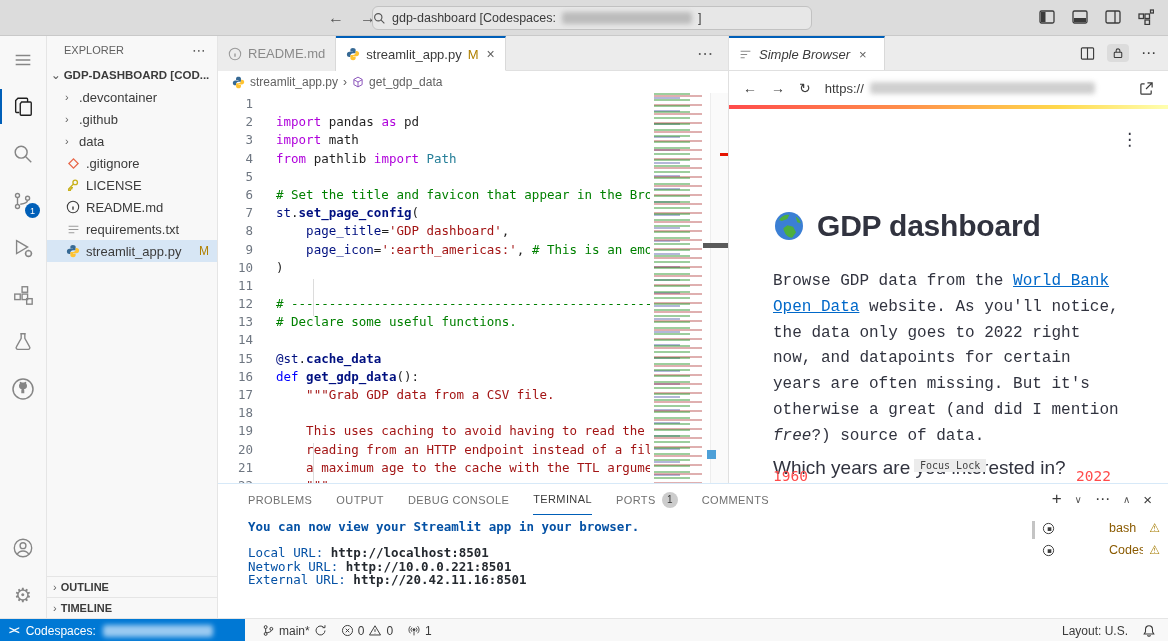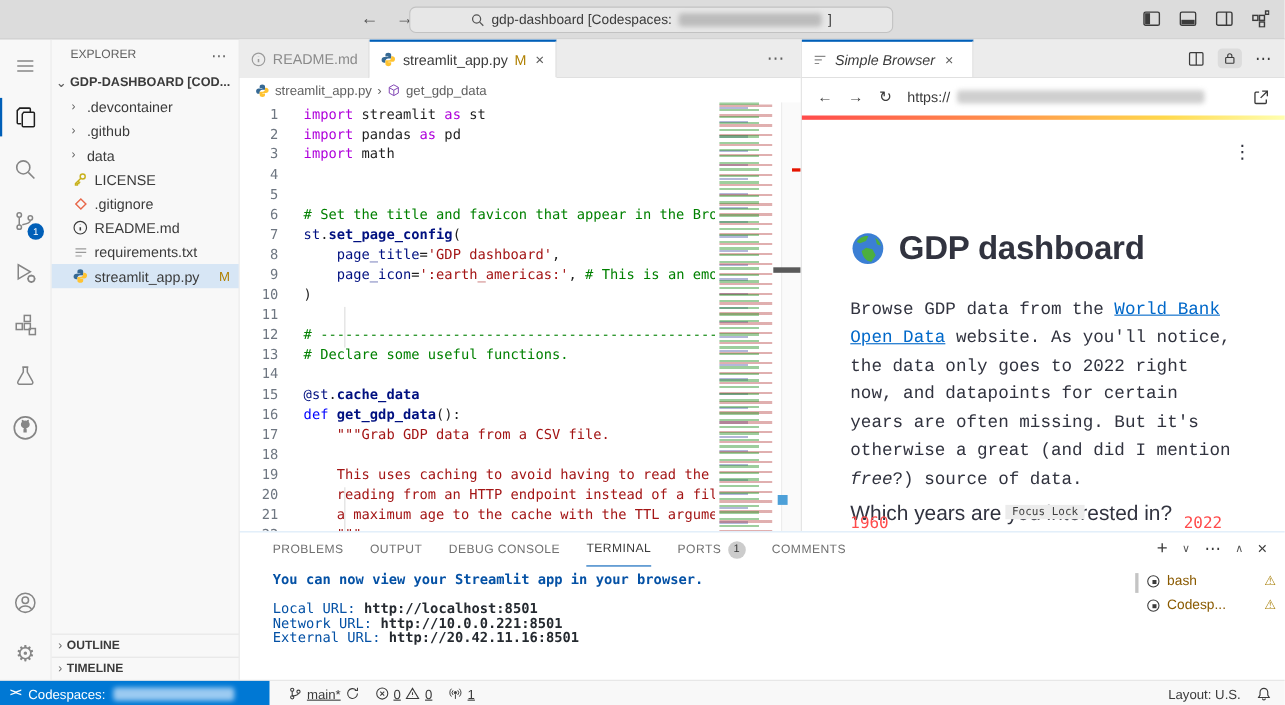--- a/index.html
+++ b/index.html
@@ -3,21 +3,21 @@
 <meta charset="utf-8">
 <style>
   * { margin:0; padding:0; box-sizing:border-box; }
   html,body { width:1168px; height:641px; overflow:hidden; font-family:"Liberation Sans","DejaVu Sans",sans-serif; background:#fff; }
   #app { position:relative; width:1168px; height:641px; background:#fff; }
   svg { display:block; }
 
   
   .titlebar { position:absolute; left:0; top:0; width:1168px; height:36px; background:#dcdcdc; border-bottom:1px solid #c9c9c9; display:flex; align-items:center; }
   .tb-nav { position:absolute; left:328px; top:0; height:36px; display:flex; align-items:center; gap:16px; color:#555; font-size:16px; }
-  .cmdcenter { position:absolute; left:372px; top:6px; width:440px; height:24px; background:#e7e7e7; border:1px solid #c2c2c2; border-radius:6px; display:flex; align-items:center; justify-content:center; gap:6px; font-size:12.5px; color:#3b3b3b; }
+  .cmdcenter { position:absolute; left:372px; top:6px; width:440px; height:24px; background:#e7e7e7; border:1px solid #c2c2c2; border-radius:6px; display:flex; align-items:center; gap:6px; font-size:12.5px; color:#3b3b3b; }
   .blur-chip { display:inline-block; height:12px; border-radius:3px; filter:blur(2.5px); }
   .chip-gray { width:130px; background:#9f9f9f; opacity:.6; }
   .chip-url { width:225px; background:#b5b5b5; opacity:.65; }
   .chip-blue { width:110px; background:#cfe6fb; opacity:.75; }
   .tb-icons { position:absolute; right:14px; top:9px; display:flex; gap:17px; color:#3b3b3b; }
 
   
   .activitybar { position:absolute; left:0; top:36px; width:47px; height:582px; background:#f8f8f8; border-right:1px solid #e5e5e5; display:flex; flex-direction:column; align-items:stretch; }
   .ab-item { position:relative; height:47px; display:flex; align-items:center; justify-content:center; color:#868686; cursor:pointer; }
   .ab-item.active { color:#1f1f1f; }
@@ -98,28 +98,28 @@
   .pa-plus { font-size:17px; } .pa-sm { font-size:10px; color:#555; } .pa-dots { font-size:15px; } .pa-x { font-size:15px; }
   .term-out { position:absolute; left:30px; top:36px; font-family:"DejaVu Sans Mono","Liberation Mono",monospace; font-size:12.5px; }
   .term-line { height:13.2px; line-height:13.2px; white-space:pre; }
   .tb { color:#0451a5; font-weight:700; } .tu { color:#0451a5; } .tv { color:#24292f; font-weight:700; }
   .term-list { position:absolute; left:812px; top:33px; right:0; bottom:0; }
   .tl-scroll { position:absolute; left:2px; top:4px; width:3px; height:18px; background:#c4c4c4; }
   .tl-item { position:relative; height:22px; display:flex; align-items:center; gap:6px; padding-left:12px; padding-right:8px; font-size:12.5px; color:#8a5a00; cursor:pointer; }
   .tl-item.selected { background:#dde6ee; color:#3b3b3b; }
   .tl-item.selected::before { content:""; position:absolute; left:0; top:2px; bottom:2px; width:2px; background:#0078d4; }
   .tl-item .warn { margin-left:auto; color:#a57c00; font-size:12px; }
-  .tl-item .tlabel { white-space:nowrap; overflow:hidden; }
+  .tl-item .tlabel { white-space:nowrap; overflow:hidden;margin-left:48px; }
 
   
   .statusbar { position:absolute; left:0; top:618px; width:1168px; height:23px; background:#f8f8f8; border-top:1px solid #e5e5e5; font-size:12px; color:#3b3b3b; }
   .sb-remote { position:absolute; left:0; top:0; height:23px; width:245px; background:#0078d4; color:#fff; display:flex; align-items:center; gap:7px; padding-left:9px; cursor:pointer; }
   .sb-remote .ricon { font-weight:700; font-size:10px; letter-spacing:-1px; }
   .sb-left { position:absolute; left:262px; top:0; height:23px; display:flex; align-items:center; gap:14px; }
-  .sb-grp { display:flex; align-items:center; gap:4px; cursor:pointer;text-decoration:underline; }
+  .sb-grp { display:flex; align-items:center; gap:4px; cursor:pointer; }
   .sb-right { position:absolute; right:12px; top:0; height:23px; display:flex; align-items:center; gap:14px; }
   .chev { color:#616161; }
 </style>
 </head>
 <body>
 
 <div id="app">
 
   <div class="titlebar">
     <div class="tb-nav">
@@ -238,34 +238,34 @@
         <div class="tree-row">
           <span class="chev">›</span>
           <span>.github</span>
         </div>
         <div class="tree-row">
           <span class="chev">›</span>
           <span>data</span>
         </div>
         <div class="tree-row">
           <span class="ficon">
+            <svg width="13" height="13" viewBox="0 0 16 16">
+              <rect x="4" y="4" width="8" height="8" transform="rotate(45 8 8)" fill="none" stroke="#e8694c" stroke-width="1.6"></rect>
+            </svg>
+          </span>
+          <span>.gitignore</span>
+        </div>
+        <div class="tree-row">
+          <span class="ficon">
             <svg width="14" height="14" viewBox="0 0 16 16" fill="none" stroke="#c8b11c" stroke-width="1.5">
               <circle cx="10.5" cy="5" r="2.6"></circle>
               <path d="M8.6 6.9L3 12.5V14h2v-1.5h1.5V11H8"></path>
             </svg>
           </span>
           <span>LICENSE</span>
-        </div>
-        <div class="tree-row">
-          <span class="ficon">
-            <svg width="13" height="13" viewBox="0 0 16 16">
-              <rect x="4" y="4" width="8" height="8" transform="rotate(45 8 8)" fill="none" stroke="#e8694c" stroke-width="1.6"></rect>
-            </svg>
-          </span>
-          <span>.gitignore</span>
         </div>
         <div class="tree-row">
           <span class="ficon">
             <svg width="14" height="14" viewBox="0 0 16 16" fill="none" stroke="#3b3b3b" stroke-width="1.2">
               <circle cx="8" cy="8" r="6.5"></circle>
               <path d="M8 7.5V11M8 5v.2" stroke-width="1.6"></path>
             </svg>
           </span>
           <span>README.md</span>
         </div>
@@ -326,24 +326,24 @@
       <span>streamlit_app.py</span>
       <span class="chev">›</span>
       <svg width="12" height="12" viewBox="0 0 16 16" fill="none" stroke="#8247b5" stroke-width="1.2">
           <path d="M8 1.5l5.5 3v7l-5.5 3-5.5-3v-7z"></path>
           <path d="M8 8l5.5-3M8 8L2.5 5M8 8v6.5"></path>
         </svg>
       <span>get_gdp_data</span>
     </div>
     <div class="codearea">
       <div class="code-rows" id="code">
-          <div class="code-line"><span class="ln">1</span><span class="ctext"><span class="kw">import </span><span class="pl">streamlit </span><span class="kw">as </span><span class="pl">st</span></span></div>
+          <div class="code-line"><span class="ln">1</span></div>
           <div class="code-line"><span class="ln">2</span><span class="ctext"><span class="kw">import </span><span class="pl">pandas </span><span class="kw">as </span><span class="pl">pd</span></span></div>
           <div class="code-line"><span class="ln">3</span><span class="ctext"><span class="kw">import </span><span class="pl">math</span></span></div>
-          <div class="code-line"><span class="ln">4</span></div>
+          <div class="code-line"><span class="ln">4</span><span class="ctext"><span class="kw">from </span><span class="pl">pathlib </span><span class="kw">import </span><span class="type">Path</span></span></div>
           <div class="code-line"><span class="ln">5</span><span class="ctext"></span></div>
           <div class="code-line"><span class="ln">6</span><span class="ctext"><span class="com"># Set the title and favicon that appear in the Browser tab</span></span></div>
           <div class="code-line"><span class="ln">7</span><span class="ctext"><span class="var">st</span><span class="pl">.</span><span class="bvar">set_page_config</span><span class="pl">(</span></span></div>
           <div class="code-line"><span class="ln">8</span><span class="ctext"><span class="pl">    </span><span class="var">page_title</span><span class="pl">=</span><span class="str">'GDP dashboard'</span><span class="pl">,</span></span></div>
           <div class="code-line"><span class="ln">9</span><span class="ctext"><span class="pl">    </span><span class="var">page_icon</span><span class="pl">=</span><span class="str">':earth_americas:'</span><span class="pl">, </span><span class="com"># This is an emoji</span></span></div>
           <div class="code-line"><span class="ln">10</span><span class="ctext"><span class="pl">)</span></span></div>
           <div class="code-line"><span class="ln">11</span><span class="ctext"></span></div>
           <div class="code-line"><span class="ln">12</span><span class="ctext"><span class="com"># -------------------------------------------------------------</span></span></div>
           <div class="code-line"><span class="ln">13</span><span class="ctext"><span class="com"># Declare some useful functions.</span></span></div>
           <div class="code-line"><span class="ln">14</span><span class="ctext"></span></div>

